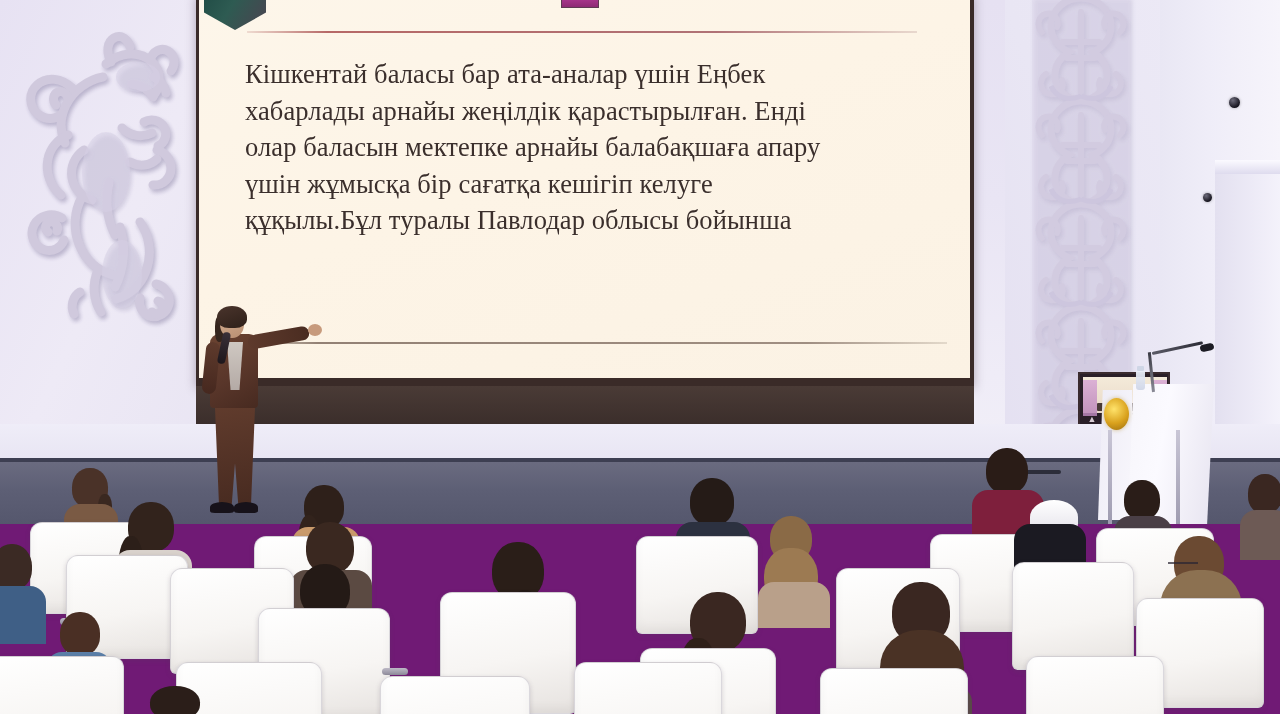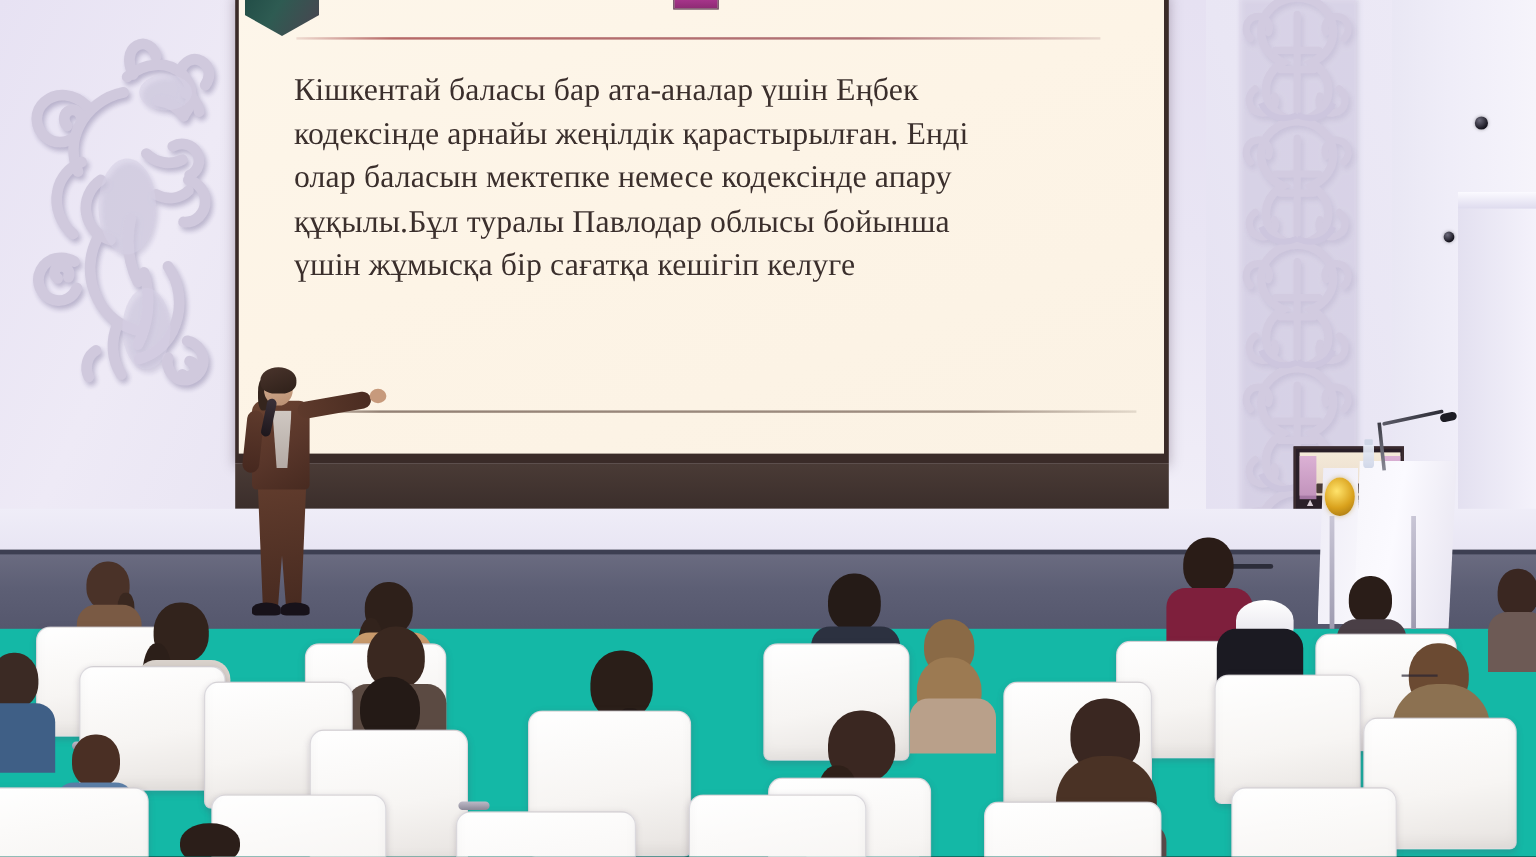--- a/index.html
+++ b/index.html
@@ -1,20 +1,20 @@
 <!DOCTYPE html>
 <html><head>
 <meta charset="utf-8">
 <style>
   html,body{margin:0;padding:0;background:#000;}
   body{font-family:"Liberation Sans",sans-serif;}
 
   #stage{
     position:relative;width:1280px;height:714px;overflow:hidden;
-    background:#14b8a6;
+    background:#701a75;
   }
 
   
   .wall-main{
     position:absolute;left:0;top:0;width:1280px;height:500px;
     background:
       linear-gradient(180deg,#e6e1f2 0%,#e9e5f4 40%,#efecf7 75%,#f2f0f8 100%);
   }
   .wall-left-panel{
     position:absolute;left:0;top:0;width:200px;height:470px;
@@ -364,24 +364,24 @@
   </div>
 
   <div class="screen-frame">
     <div class="screen-slide">
       <div class="slide-pennant"></div>
       <div class="slide-tab"></div>
       <div class="slide-rule-top"></div>
 
       <div class="slide-body">
         <span class="ln">Кішкентай баласы бар ата-аналар үшін Еңбек</span>
-        <span class="ln">кодексінде арнайы жеңілдік қарастырылған. Енді</span>
-        <span class="ln">олар баласын мектепке немесе кодексінде апару</span>
+        <span class="ln">хабарлады арнайы жеңілдік қарастырылған. Енді</span>
+        <span class="ln">олар баласын мектепке арнайы балабақшаға апару</span>
+        <span class="ln">үшін жұмысқа бір сағатқа кешігіп келуге</span>
         <span class="ln">құқылы.Бұл туралы Павлодар облысы бойынша</span>
-        <span class="ln">үшін жұмысқа бір сағатқа кешігіп келуге</span>
       </div>
 
       <div class="slide-rule-bottom"></div>
     </div>
 
     <div class="pip">
       <div class="pip-inner">
         <div class="pip-curtain" style="left:0;"></div>
         <div class="pip-curtain" style="right:0;"></div>
         <div class="pip-bar"></div>

